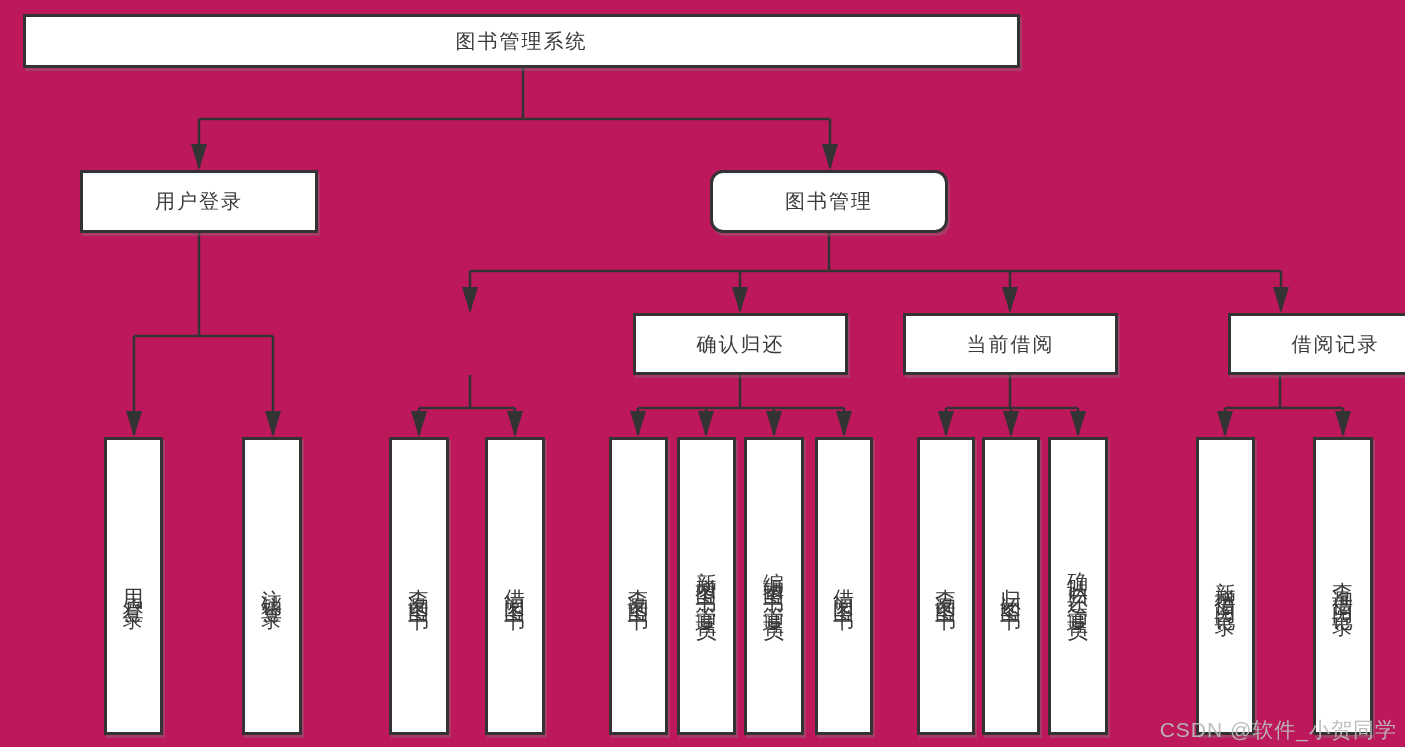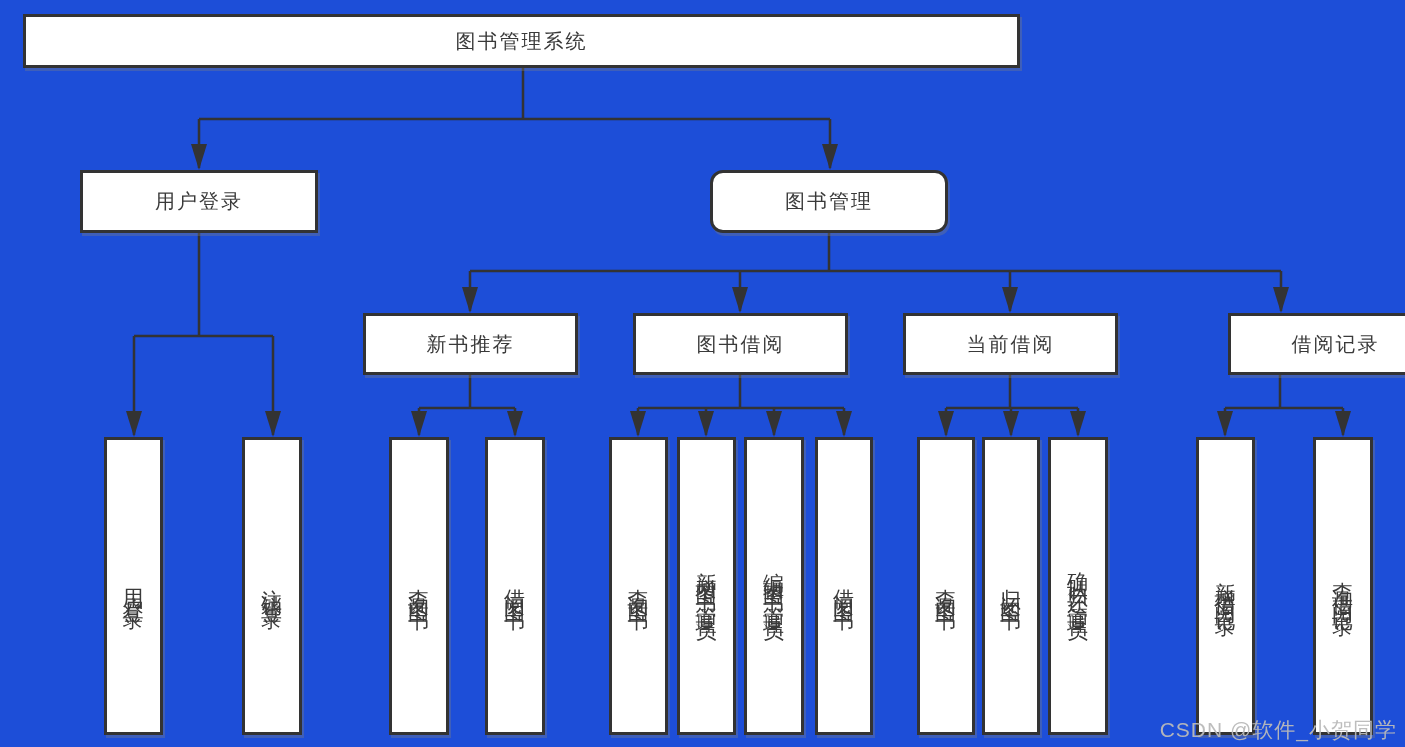--- a/index.html
+++ b/index.html
@@ -1,19 +1,19 @@
 <!DOCTYPE html>
 <html><head>
 <meta charset="utf-8">
 <style>
   html,body{margin:0;padding:0;background:#ffffff;}
   #canvas{
     position:relative;
     width:1405px;height:747px;
-    background:#1d4ed8;
+    background:#be185d;
     font-family:"Liberation Sans","DejaVu Sans",sans-serif;
     overflow:hidden;
   }
   #connectors{position:absolute;left:0;top:0;z-index:1;}
   .box{
     position:absolute;
     background:#ffffff;
     border:3px solid #333333;
     box-shadow:2px 3px 0 rgba(130,130,130,0.35);
     display:flex;align-items:center;justify-content:center;
@@ -103,22 +103,21 @@
       <path d="M1225 408 V435" marker-end="url(#arrow)"></path>
       <path d="M1343 408 V435" marker-end="url(#arrow)"></path>
     </g>
   </svg>
 
   <div class="box" style="left:23px;top:14px;width:997px;height:54px;">图书管理系统</div>
 
   <div class="box" style="left:80px;top:170px;width:238px;height:63px;">用户登录</div>
   <div class="box" style="left:710px;top:170px;width:238px;height:63px;border-radius:13px;">图书管理</div>
 
-  <div class="box" style="left:363px;top:313px;width:215px;height:62px;">新书推荐</div>
-  <div class="box" style="left:633px;top:313px;width:215px;height:62px;">图书借阅</div>
+  <div class="box" style="left:633px;top:313px;width:215px;height:62px;">确认归还</div>
   <div class="box" style="left:903px;top:313px;width:215px;height:62px;">当前借阅</div>
   <div class="box" style="left:1228px;top:313px;width:215px;height:62px;">借阅记录</div>
 
   <div class="leaf" style="left:104px;top:437px;width:59px;height:298px;">
     <span>用户登录</span>
     </div>
   <div class="leaf" style="left:242px;top:437px;width:60px;height:298px;">
     <span>注销登录</span>
     </div>
 

